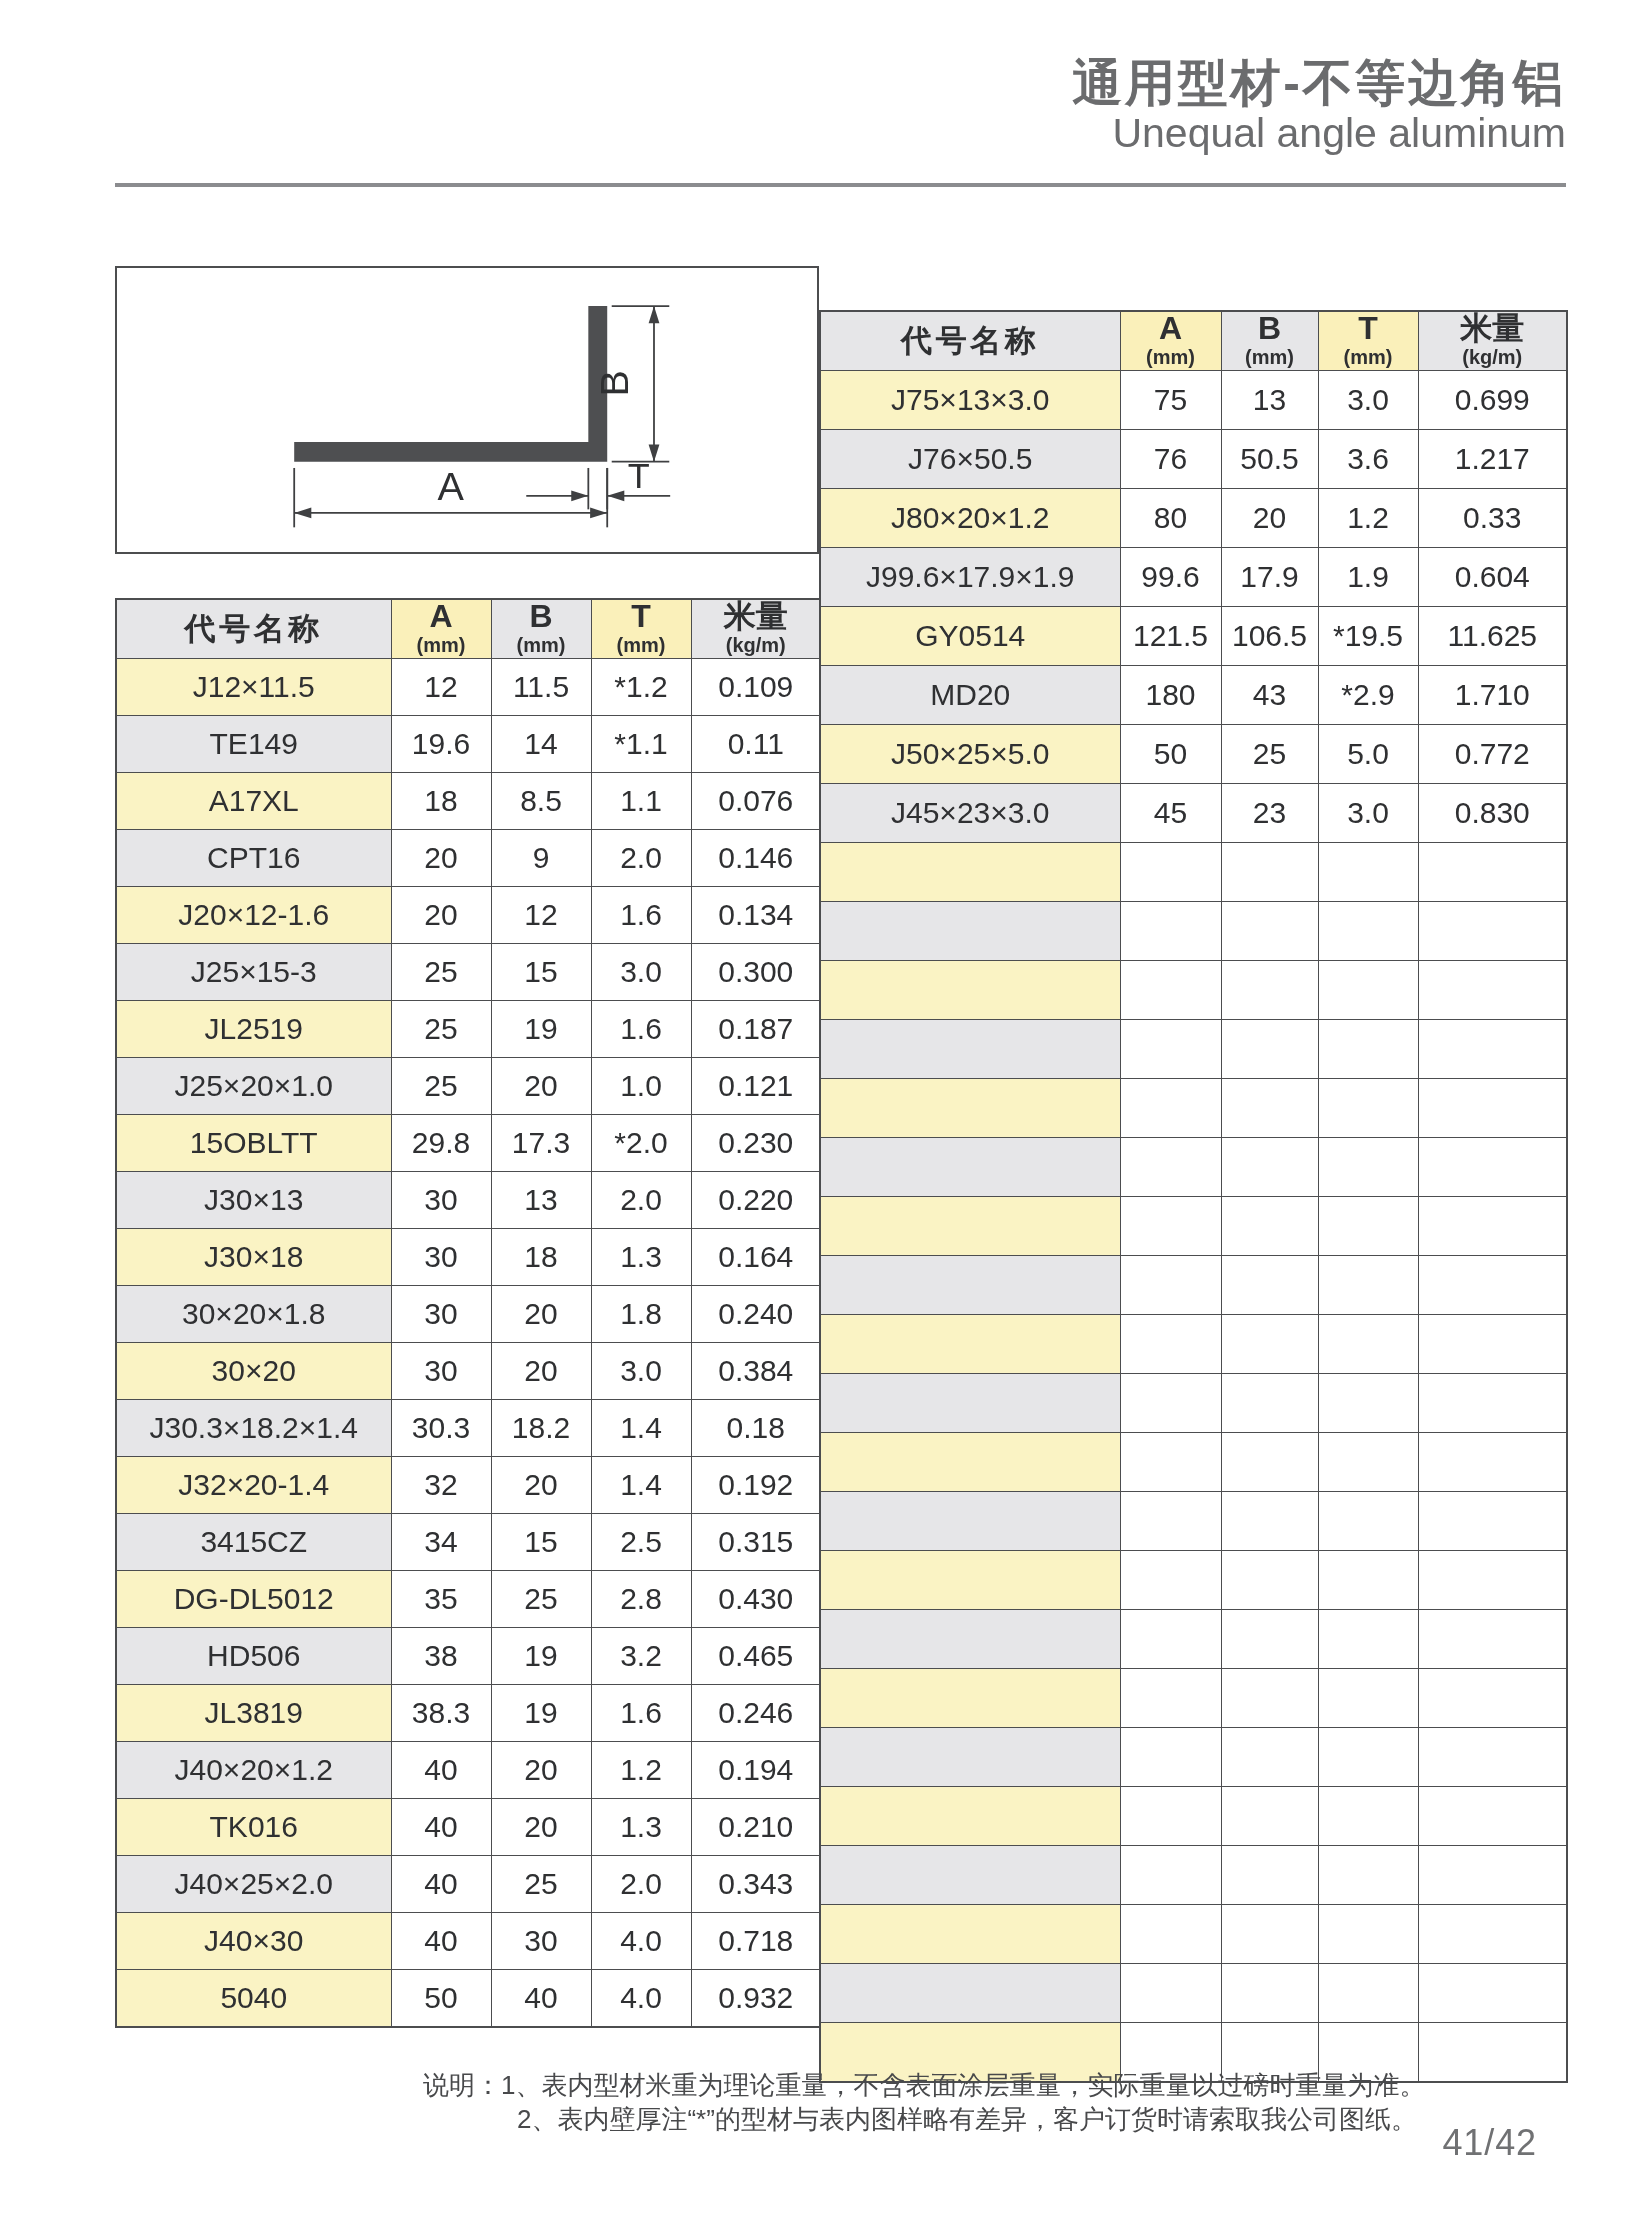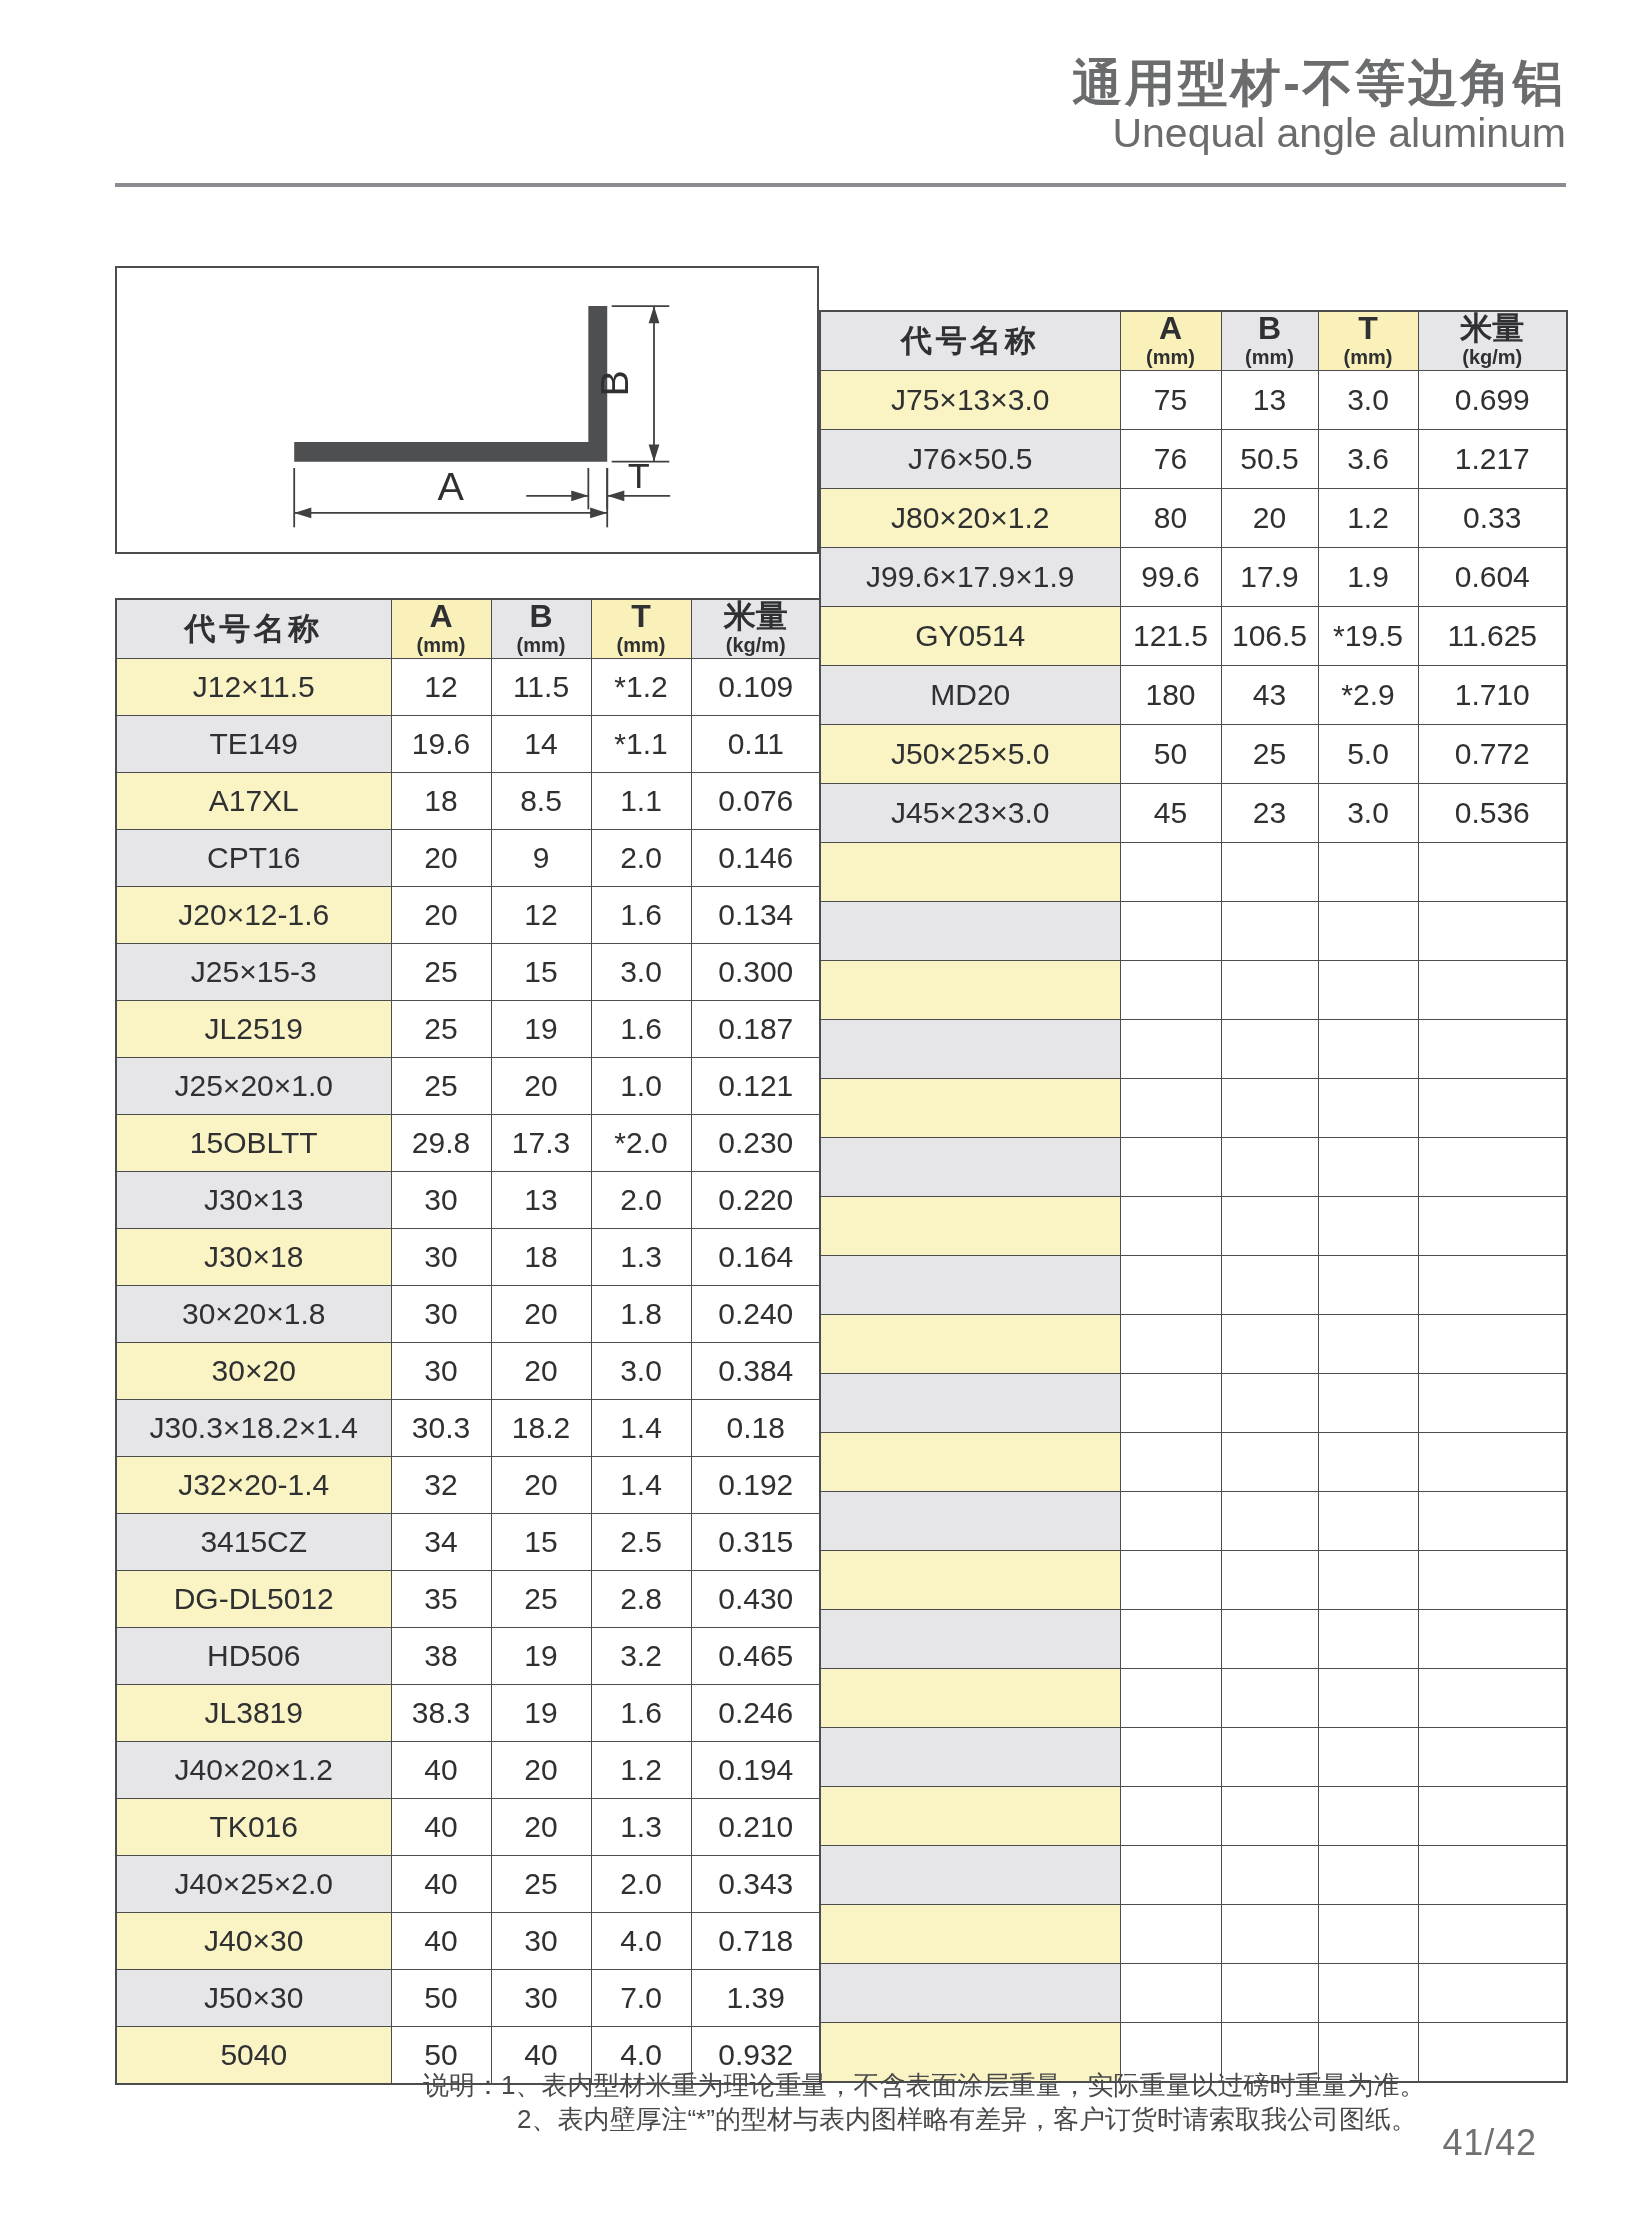--- a/index.html
+++ b/index.html
@@ -289,27 +289,20 @@
           <td class="value-cell">0.343</td>
         </tr>
         <tr>
           <td class="name-cell shade-yellow">J40×30</td>
           <td class="value-cell">40</td>
           <td class="value-cell">30</td>
           <td class="value-cell">4.0</td>
           <td class="value-cell">0.718</td>
         </tr>
         <tr>
-          <td class="name-cell shade-gray">J50×30</td>
-          <td class="value-cell">50</td>
-          <td class="value-cell">30</td>
-          <td class="value-cell">7.0</td>
-          <td class="value-cell">1.39</td>
-        </tr>
-        <tr>
           <td class="name-cell shade-yellow">5040</td>
           <td class="value-cell">50</td>
           <td class="value-cell">40</td>
           <td class="value-cell">4.0</td>
           <td class="value-cell">0.932</td>
         </tr>
       </tbody>
   </table>
 
   <table class="spec-table right-table">
@@ -389,21 +382,21 @@
           <td class="value-cell">50</td>
           <td class="value-cell">25</td>
           <td class="value-cell">5.0</td>
           <td class="value-cell">0.772</td>
         </tr>
         <tr>
           <td class="name-cell shade-gray">J45×23×3.0</td>
           <td class="value-cell">45</td>
           <td class="value-cell">23</td>
           <td class="value-cell">3.0</td>
-          <td class="value-cell">0.536</td>
+          <td class="value-cell">0.830</td>
         </tr>
         <tr>
           <td class="name-cell shade-yellow"></td>
           <td class="value-cell"></td>
           <td class="value-cell"></td>
           <td class="value-cell"></td>
           <td class="value-cell"></td>
         </tr>
         <tr>
           <td class="name-cell shade-gray"></td>

